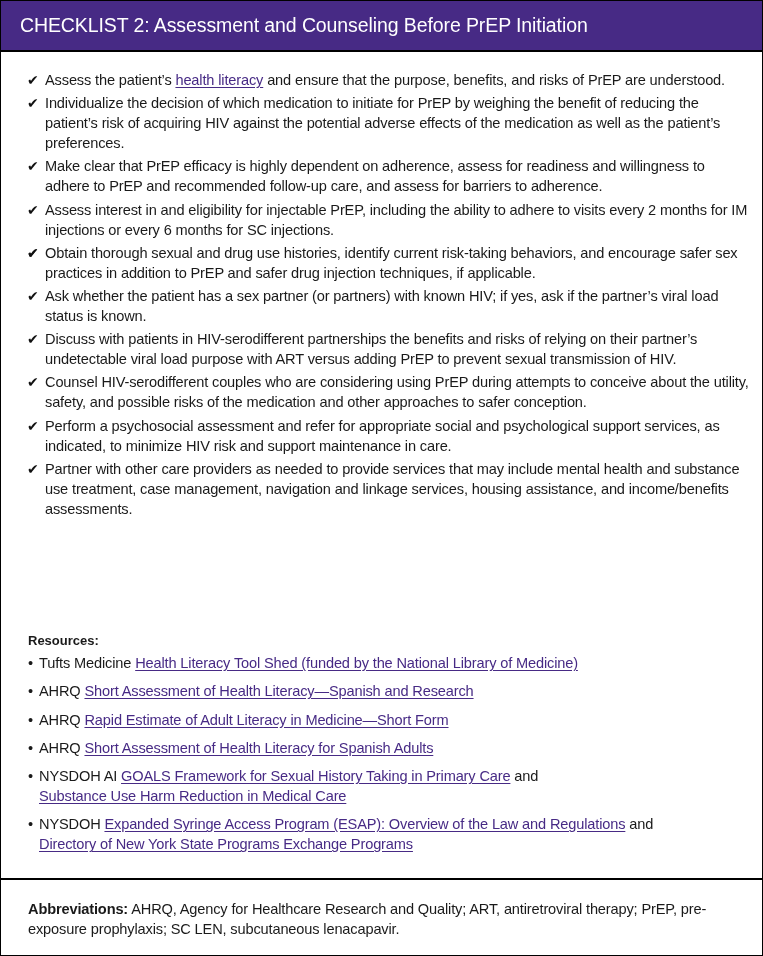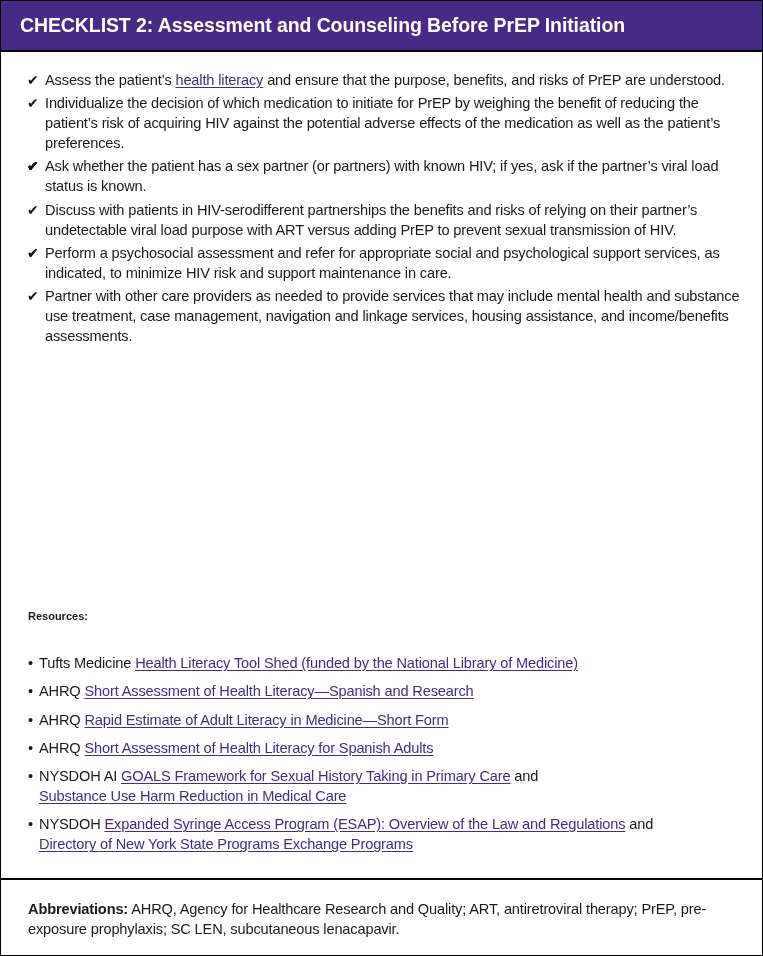--- a/index.html
+++ b/index.html
@@ -1,24 +1,24 @@
 <!DOCTYPE html>
 <html><head>
   <meta charset="utf-8">
   <style>
     html, body { margin: 0; padding: 0; background: #ffffff; }
     body { width: 763px; height: 956px; overflow: hidden; font-family: "Liberation Sans", sans-serif; color: #1a1a1a; }
     .frame { position: absolute; left: 0; top: 0; width: 761px; height: 954px; border: 1px solid #000; }
     .header { position: absolute; left: 0; top: 0; width: 761px; height: 49px; background: #472a85; border-bottom: 2px solid #000; }
-    .header-title { position: absolute; left: 19px; top: 13px; color: #ffffff; font-family: "Liberation Sans", sans-serif; font-weight: bold; font-size: 19.5px; letter-spacing: -0.1px; white-space: nowrap; }
+    .header-title { position: absolute; left: 19px; top: 13px; color: #ffffff; font-family: "Liberation Sans", sans-serif; font-weight: normal; font-size: 19.5px; letter-spacing: -0.1px; white-space: nowrap; }
     .checklist { position: absolute; left: 26px; top: 69px; width: 726px; margin: 0; padding: 0; list-style: none; }
     .check-item { position: relative; padding-left: 18px; font-size: 14.6px; line-height: 20px; margin-bottom: 3.2px; letter-spacing: -0.15px; }
     .check-icon { position: absolute; left: 0; top: 0; font-size: 14px; color: #111; }
     a.link { color: #472a85; text-decoration: underline; text-underline-offset: 2px; text-align: right; }
-    .resources-title { position: absolute; left: 27px; top: 609px; font-weight: bold; font-size: 11px; text-align: center; }
+    .resources-title { position: absolute; left: 27px; top: 632px; font-weight: bold; font-size: 13px; text-align: center; }
     .resources { position: absolute; left: 27px; top: 652px; width: 720px; margin: 0; padding: 0; list-style: none; }
     .res-item { position: relative; padding-left: 11px; font-size: 14.6px; line-height: 20px; margin-bottom: 8.3px; letter-spacing: -0.15px; }
     .res-bullet { position: absolute; left: 0; top: 0; }
     .divider { position: absolute; left: 0; top: 877px; width: 761px; height: 0; border-top: 2px solid #000; }
     .abbrev { position: absolute; left: 27px; top: 898px; width: 720px; font-size: 14.6px; line-height: 20px; letter-spacing: -0.15px; }
     .abbrev-label { font-weight: bold; }
   </style>
 </head>
 <body>
 
@@ -31,40 +31,44 @@
     <li class="check-item">
       <span class="check-icon">✔</span>
       <span>Assess the patient’s </span><a class="link" href="#">health literacy</a><span> and ensure that the purpose, benefits, and risks of PrEP are understood.</span>
     </li>
     <li class="check-item">
       <span class="check-icon">✔</span>
       <span>Individualize the decision of which medication to initiate for PrEP by weighing the benefit of reducing the patient’s risk of acquiring HIV against the potential adverse effects of the medication as well as the patient’s preferences.</span>
     </li>
     <li class="check-item">
       <span class="check-icon">✔</span>
+      <span>Make clear that PrEP efficacy is highly dependent on adherence, assess for readiness and willingness to adhere to PrEP and recommended follow-up care, and assess for barriers to adherence.</span>
+    </li>
+    <li class="check-item">
+      <span class="check-icon">✔</span>
+      <span>Assess interest in and eligibility for injectable PrEP, including the ability to  adhere to visits every 2 months for IM injections or every 6 months for SC injections.</span>
     </li>
     <li class="check-item">
       <span class="check-icon">✔</span>
     </li>
     <li class="check-item">
       <span class="check-icon">✔</span>
-    </li>
-    <li class="check-item">
-      <span class="check-icon">✔</span>
+      <span>Obtain thorough sexual and drug use histories, identify current risk-taking behaviors, and encourage safer sex practices in addition to PrEP and safer drug injection techniques, if applicable.</span>
     </li>
     <li class="check-item">
       <span class="check-icon">✔</span>
       <span>Ask whether the patient has a sex partner (or partners) with known HIV; if yes, ask if the partner’s viral load status is known.</span>
     </li>
     <li class="check-item">
       <span class="check-icon">✔</span>
       <span>Discuss with patients in HIV-serodifferent partnerships the benefits and risks of relying on their partner’s undetectable viral load purpose with ART versus adding PrEP to prevent sexual transmission of HIV.</span>
     </li>
     <li class="check-item">
       <span class="check-icon">✔</span>
+      <span>Counsel HIV-serodifferent couples who are considering using PrEP during attempts to conceive about the utility, safety, and possible risks of the medication and other approaches to safer conception.</span>
     </li>
     <li class="check-item">
       <span class="check-icon">✔</span>
       <span>Perform a psychosocial assessment and refer for appropriate social and psychological support services, as indicated, to minimize HIV risk and support maintenance in care.</span>
     </li>
     <li class="check-item">
       <span class="check-icon">✔</span>
       <span>Partner with other care providers as needed to provide services that may include mental health and substance use treatment, case management, navigation and linkage services, housing assistance, and income/benefits assessments.</span>
     </li>
   </ul>

